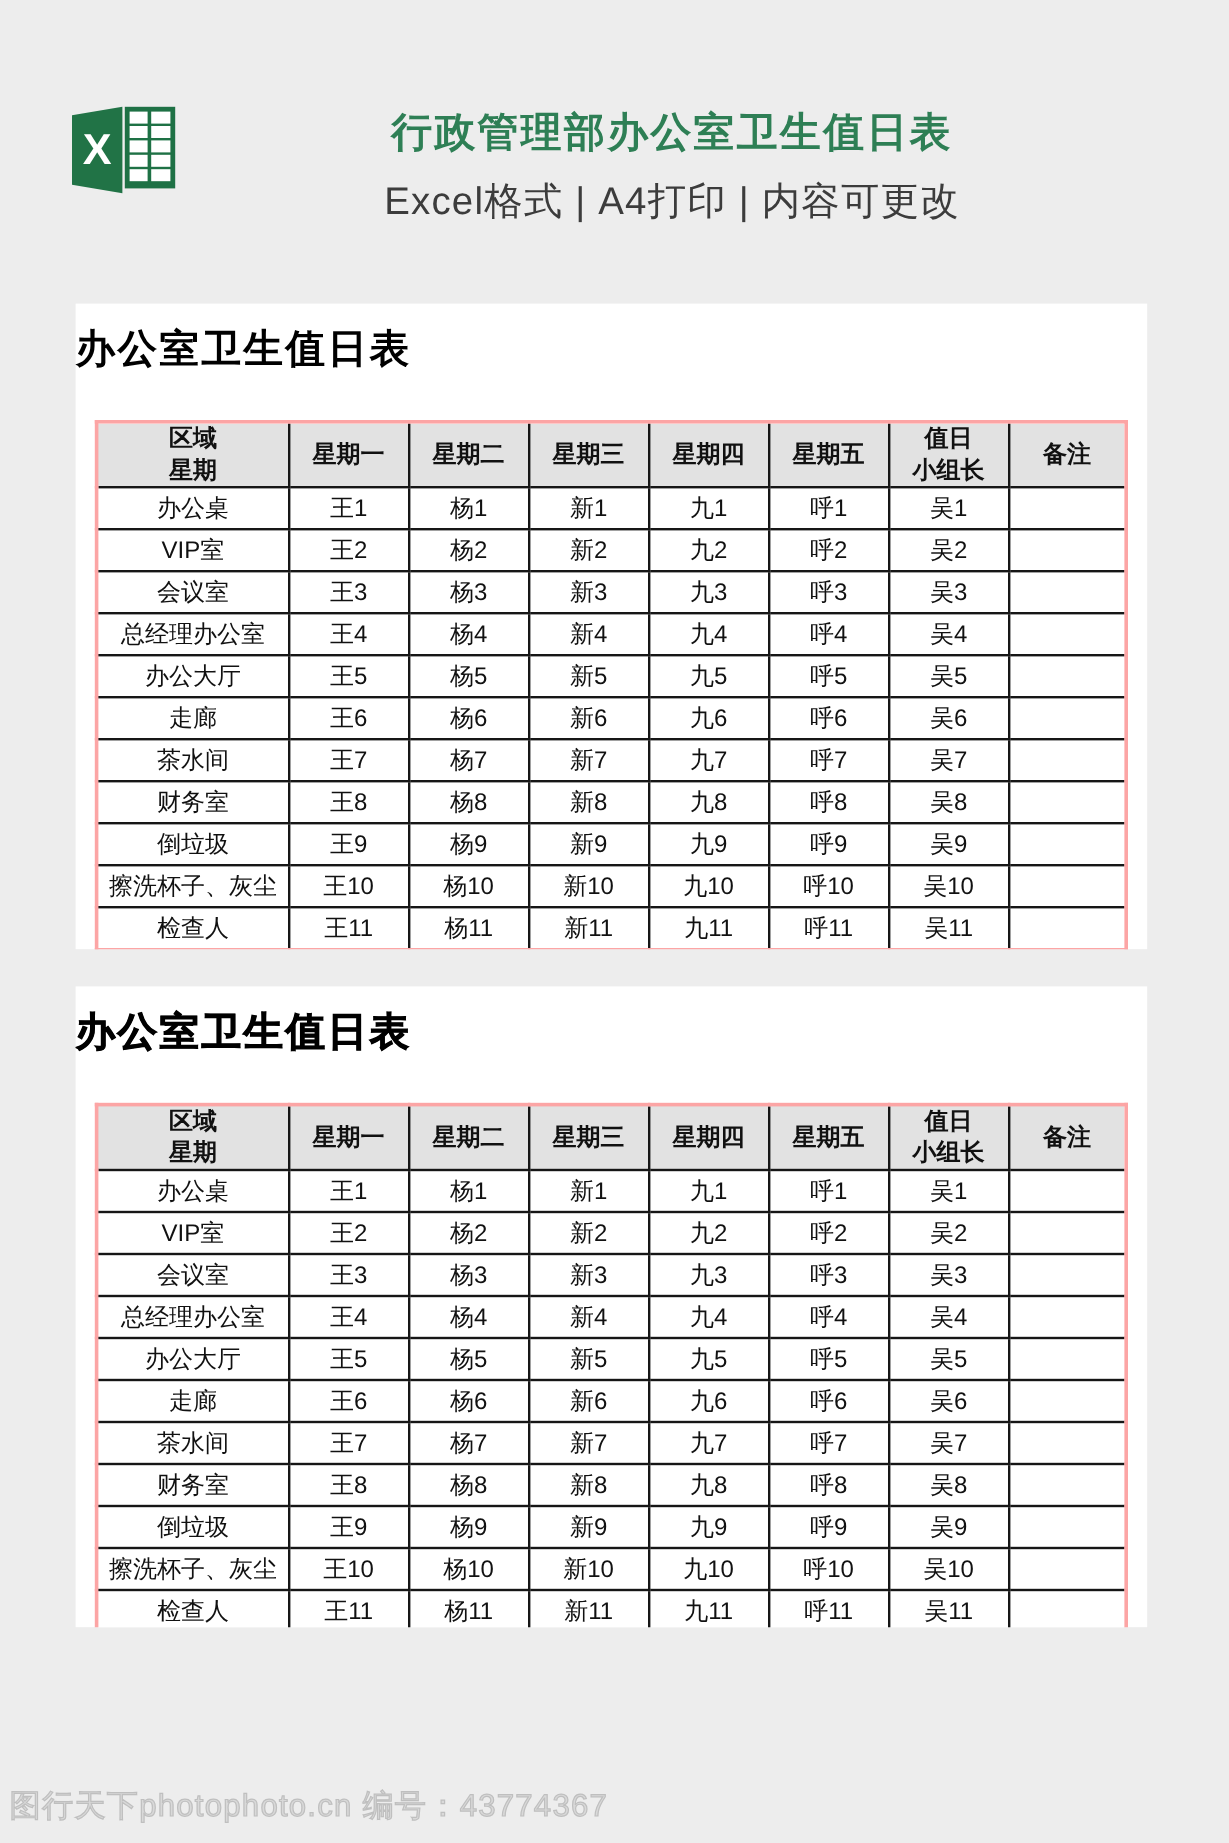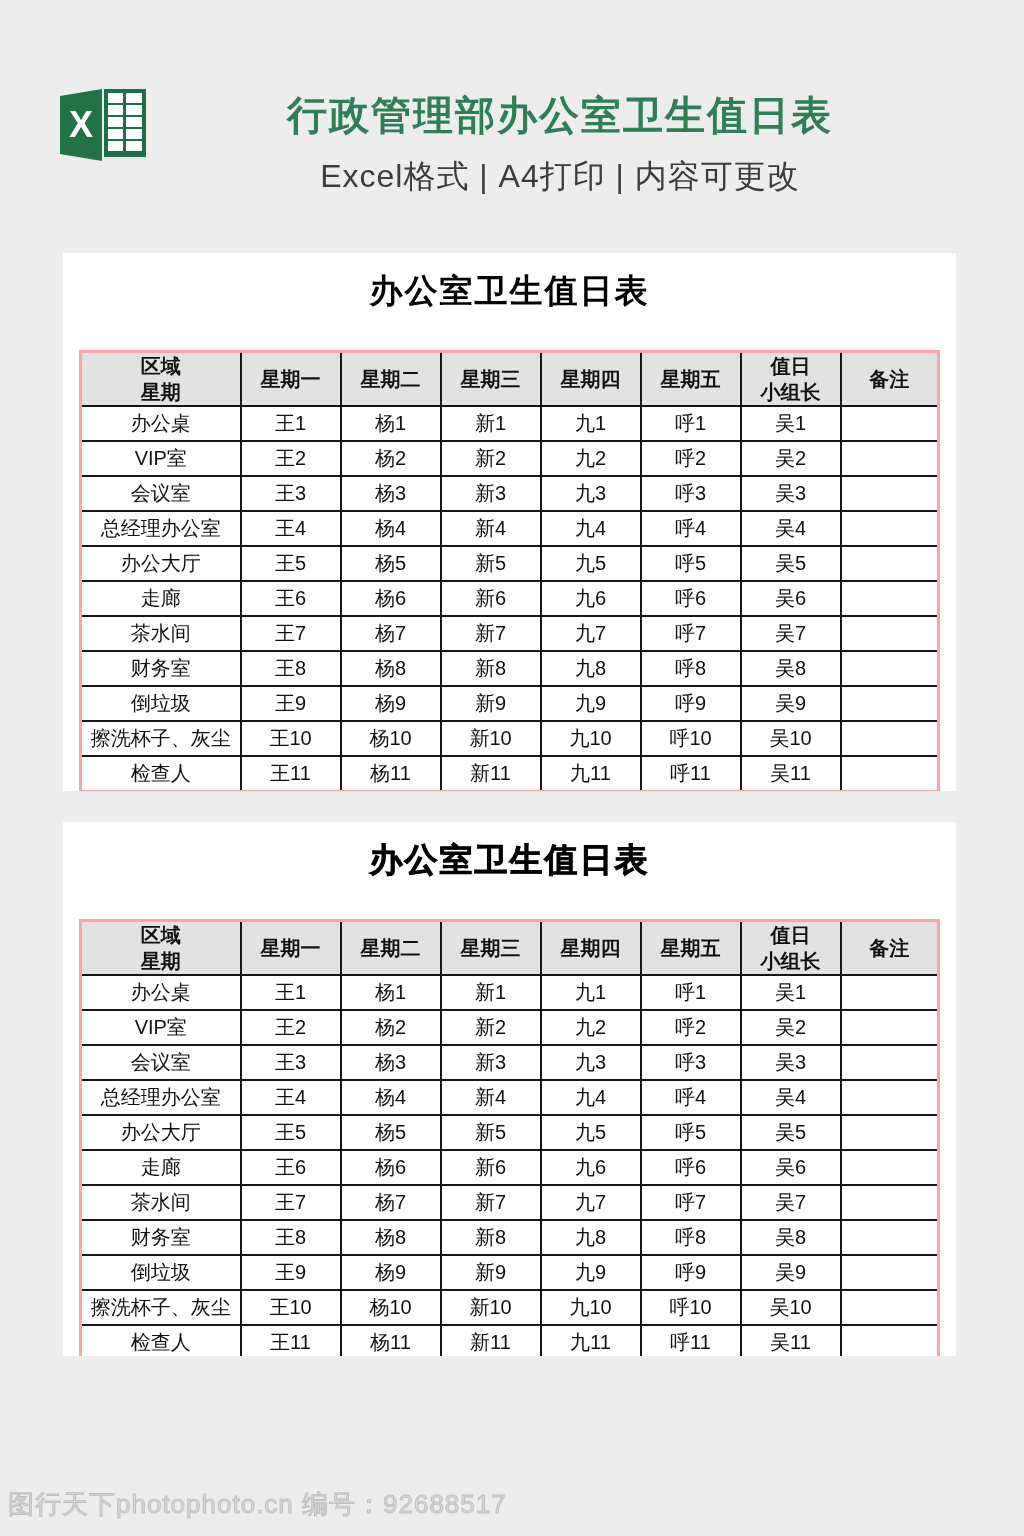--- a/index.html
+++ b/index.html
@@ -10,21 +10,21 @@
     overflow: hidden;
     font-family: "Liberation Sans", "DejaVu Sans", sans-serif;
   }
 
   
   .header { position: relative; padding-top: 88px; height: 110px; }
   .excel-icon-wrap { position: absolute; left: 58px; top: 86px; width: 92px; height: 80px; }
   .header-text { margin-left: 96px; text-align: center; }
   .main-title {
     margin: 0;
-    font-size: 40px;
+    font-size: 34px;
     font-weight: 700;
     letter-spacing: 2px;
     color: #2e7f55;
   }
   .sub-title {
     margin: 12px 0 0 0;
     font-size: 32px;
     color: #3c3c3c;
     letter-spacing: 1px;
   }
@@ -34,21 +34,21 @@
     position: absolute;
     left: 63px;
     width: 893px;
     background: #ffffff;
     overflow: hidden;
   }
   .card-1 { top: 253px; height: 538px; }
   .card-2 { top: 822px; height: 534px; }
   .card-title {
     margin: 16px 0 0 0;
-    text-align: center;
+    text-align: left;
     font-size: 33px;
     font-weight: 700;
     color: #000000;
     letter-spacing: 2px;
   }
   .card-2 .card-title { -webkit-text-stroke: 0.7px #000; }
 
   
   table.duty {
     margin: 36px auto 0 auto;
@@ -398,13 +398,13 @@
           <td>新11</td>
           <td>九11</td>
           <td>呼11</td>
           <td>吴11</td>
           <td></td>
         </tr>
       </tbody>
     </table>
 </section>
 
-<div class="watermark">图行天下photophoto.cn 编号：92688517</div>
+<div class="watermark">图行天下photophoto.cn 编号：43774367</div>
 
 </body></html>

